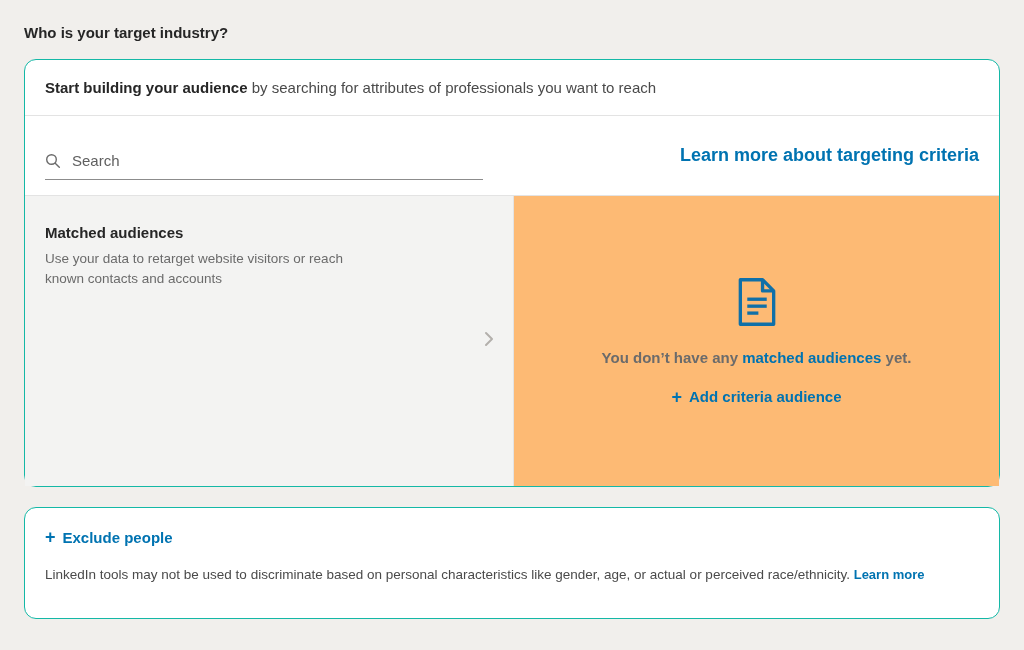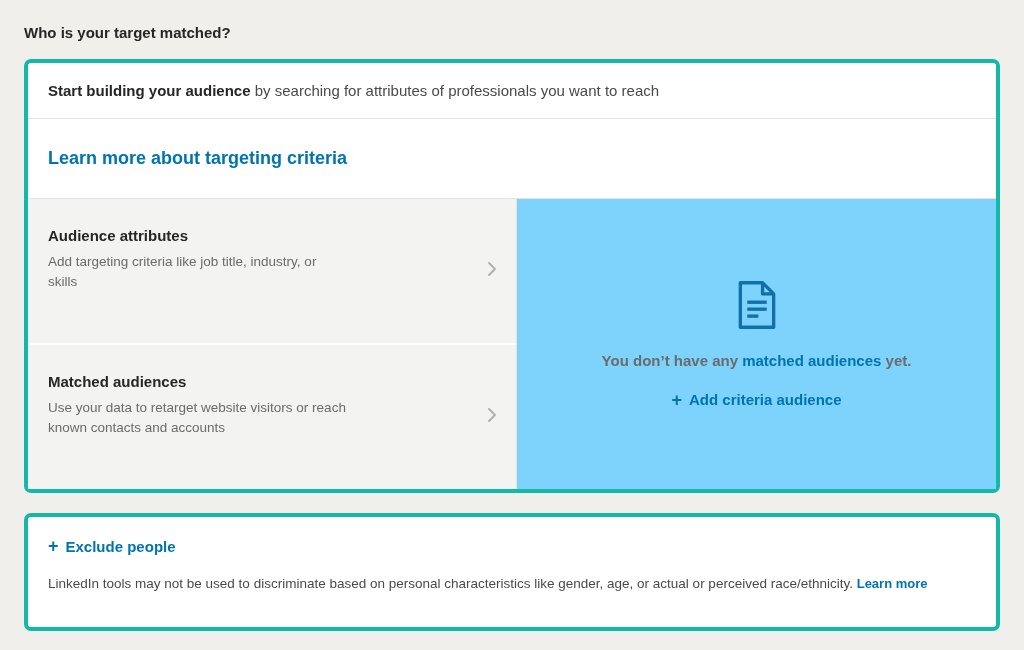--- a/index.html
+++ b/index.html
@@ -11,22 +11,22 @@
     color: #262626;
     overflow: hidden;
   }
   .page { padding: 20px 24px; }
   .page-title {
     font-size: 15px; font-weight: bold; color: #262626;
     margin: 4px 0 18px 0;
   }
   .card {
     background: #ffffff;
-    border: 4px solid #14b8a6;
-    border-radius: 7px;
+    border: 1px solid #14b8a6;
+    border-radius: 12px;
   }
   
   .intro-row {
     padding: 19px 20px;
     font-size: 15px;
     color: #4a4a4a;
     border-bottom: 1px solid #e3e3e3;
   }
   .intro-bold { font-weight: bold; color: #262626; }
   
@@ -64,21 +64,21 @@
     cursor: pointer;
   }
   .panel + .panel { border-top: 2px solid #ffffff; }
   .panel-title { font-size: 15px; font-weight: bold; color: #262626; margin: 0 0 8px 0; }
   .panel-desc { font-size: 13.5px; color: #6b6b6b; line-height: 1.45; margin: 0; max-width: 300px; }
   .chevron {
     position: absolute; right: 18px; top: 50%; transform: translateY(-50%);
   }
   .right-col {
     flex: 1;
-    background: #7dd3fc;
+    background: #fdba74;
     border-left: 1px solid #e3e3e3;
     display: flex; flex-direction: column; align-items: center; justify-content: center;
     gap: 22px;
     min-height: 290px;
   }
   .empty-text { font-size: 15px; font-weight: bold; color: #6b6b6b; }
   .empty-text .blue-link { font-size: 15px; }
   .plus-btn {
     display: inline-flex; align-items: center; gap: 7px;
     color: #0073b1; font-weight: bold; font-size: 15px; cursor: pointer;
@@ -91,45 +91,45 @@
     font-size: 13.5px; color: #4a4a4a; line-height: 1.45;
     max-width: 950px;
   }
   .disclaimer .blue-link { font-size: 13px; }
 </style>
 </head>
 <body>
 
 <div class="page">
 
-  <div class="page-title">Who is your target matched?</div>
+  <div class="page-title">Who is your target industry?</div>
 
   <div class="card">
 
     <div class="intro-row">
       <span class="intro-bold">Start building your audience</span><span> by searching for attributes of professionals you want to reach</span>
     </div>
 
     <div class="search-row">
+      <div class="search-box">
+        <span style="display:inline-flex;">
+          <svg width="16" height="16" viewBox="0 0 16 16">
+            <circle cx="6.5" cy="6.5" r="4.8" fill="none" stroke="#6b6b6b" stroke-width="1.4"></circle>
+            <line x1="10.2" y1="10.2" x2="14.3" y2="14.3" stroke="#6b6b6b" stroke-width="1.4" stroke-linecap="round"></line>
+          </svg>
+        </span>
+        <input type="text" placeholder="Search" style="">
+      </div>
       <a class="blue-link">Learn more about targeting criteria</a>
     </div>
 
     <div class="columns">
 
       <div class="left-col">
 
-        <div class="panel">
-          <div class="panel-title">Audience attributes</div>
-          <p class="panel-desc">Add targeting criteria like job title, industry, or skills</p>
-          <span class="chevron">
-            <svg width="12" height="20" viewBox="0 0 12 20">
-              <polyline points="3,4 9,10 3,16" fill="none" stroke="#b3b0ac" stroke-width="2" stroke-linecap="round" stroke-linejoin="round"></polyline>
-            </svg>
-          </span>
-        </div>
 
         <div class="panel">
           <div class="panel-title">Matched audiences</div>
           <p class="panel-desc">Use your data to retarget website visitors or reach known contacts and accounts</p>
           <span class="chevron">
             <svg width="12" height="20" viewBox="0 0 12 20">
               <polyline points="3,4 9,10 3,16" fill="none" stroke="#b3b0ac" stroke-width="2" stroke-linecap="round" stroke-linejoin="round"></polyline>
             </svg>
           </span>
         </div>

